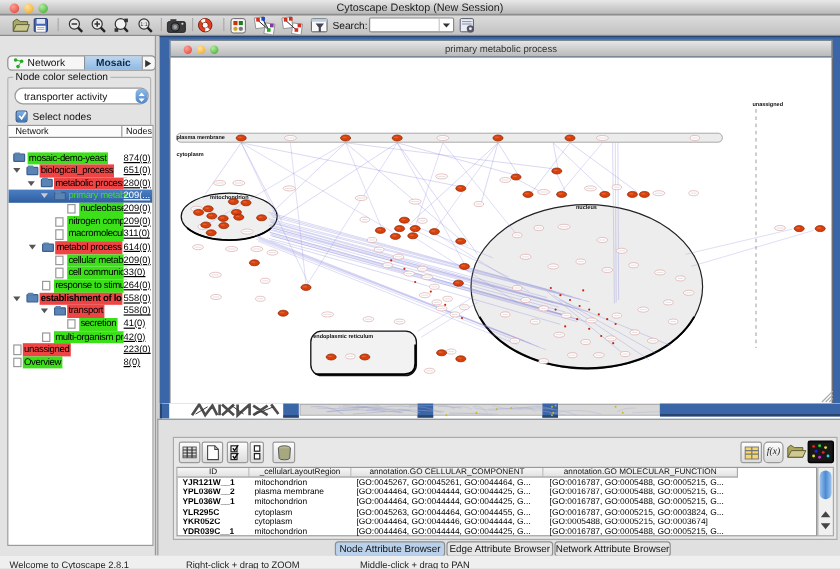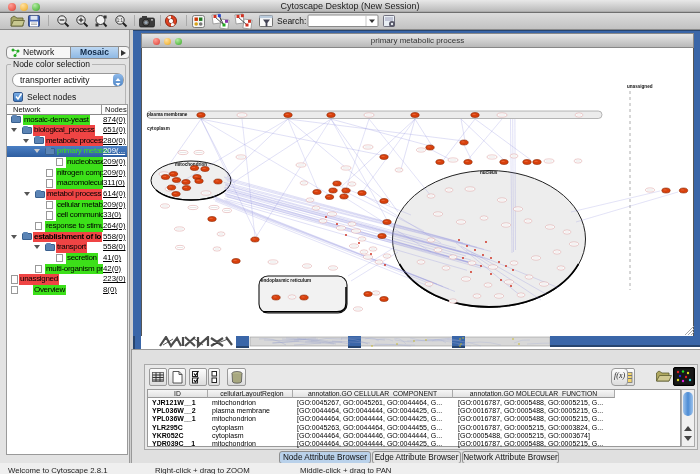--- a/index.html
+++ b/index.html
@@ -18,21 +18,21 @@
 #tabgrp{left:6px;top:16px;width:124px;height:13px;background:#f6f6f6;border:1px solid #8f8f8f;border-radius:4px;box-sizing:border-box;font-size:8.5px;}
 #tabmosaic{position:absolute;left:63px;top:0;width:47px;height:11px;background:linear-gradient(#bcd7f2,#8fb9e4);border-left:1px solid #8f8f8f;border-right:1px solid #8f8f8f;}
 #grpbox{left:6px;top:34px;width:118px;height:41px;border:1px solid #b5b5b5;border-radius:2px;}
 #grplabel{left:11px;top:29px;font-size:8.5px;color:#111;background:#e3e3e3;padding:0 2px;}
 #combo{left:12px;top:43px;width:112px;height:14px;background:#fff;border:1px solid #999;border-radius:7px;font-size:8.5px;line-height:13px;color:#111;padding-left:7px;box-sizing:border-box;}
 #combobtn{left:113px;top:44px;width:10px;height:12px;background:linear-gradient(#8db9ea,#5187c7);border-radius:4px;}
 #cbx{left:13px;top:62px;width:10px;height:10px;background:linear-gradient(#7db0e8,#3c77bd);border:1px solid #33588c;border-radius:2px;box-sizing:border-box;}
 #cbxlbl{left:27px;top:62px;font-size:8.5px;color:#111;}
 #treewrap{left:6px;top:74px;width:122px;height:351px;background:#fff;border:1px solid #9a9a9a;box-sizing:border-box;overflow:hidden;}
 #treehead{position:absolute;left:0;top:0;width:120px;height:8.5px;background:#fcfcfc;border-bottom:1px solid #888;font-size:7.5px;color:#111;}
-.trow{position:absolute;left:0;width:120px;height:10.6px;font-size:8px;white-space:nowrap;}
+.trow{position:absolute;left:0;width:120px;height:10.6px;font-size:8px;white-space:nowrap;margin-top:12px;}
 .trow .lbl{position:absolute;top:0;line-height:10.6px;padding:0 1px;color:#000;overflow:hidden;letter-spacing:-0.3px;}
 .trow .val{position:absolute;left:96px;top:0;line-height:10.6px;color:#000;font-size:7.8px;background:#fff;text-decoration:underline;}
 .gbg{background:#3ce019;}
 .rbg{background:#ef4444;}
 .arrow{position:absolute;top:3px;width:0;height:0;border-left:3.5px solid transparent;border-right:3.5px solid transparent;border-top:4.5px solid #555;}
 .folder{position:absolute;top:1.6px;width:10px;height:7px;background:#5b84b5;border:1px solid #39608f;border-radius:1px;box-sizing:border-box;}
 .folder:before{content:"";position:absolute;left:0;top:-2px;width:5px;height:2px;background:#5b84b5;border-radius:1px 1px 0 0;}
 .doc{position:absolute;top:1px;width:7px;height:8.4px;background:#fff;border:1px solid #999;box-sizing:border-box;}
 
 #netwin{left:133px;top:30px;width:567px;height:318px;}
@@ -287,21 +287,21 @@
             <span class="lbl gbg" style="left:38px;max-width:59px;">multi-organism pro</span>
             <span class="val">42(0)</span>
           </div>
       <div class="trow" style="top:169.3px;">
             <span class="doc" style="left:4px"></span>
             <span class="lbl rbg" style="left:12px;max-width:85px;">unassigned</span>
             <span class="val">223(0)</span>
           </div>
       <div class="trow" style="top:179.9px;">
             <span class="doc" style="left:4px"></span>
-            <span class="lbl gbg" style="left:26px;max-width:85px;">Overview</span>
+            <span class="lbl gbg" style="left:12px;max-width:85px;">Overview</span>
             <span class="val">8(0)</span>
           </div>
       </div>
       </div>
     </div>
 
     <div class="abs" id="netwin">
     <div id="nwframe"></div>
     <div id="nwtitle">
       <span style="position:absolute;left:11px;top:3.5px;width:7px;height:7px;border-radius:50%;background:radial-gradient(circle at 35% 30%,#ff9d95,#ec6559 60%,#c63b30);"></span>
@@ -780,21 +780,21 @@
         </svg>
       </div>
     <div class="dbtn" style="left:485px;top:18px;width:18px;height:18px;">
         <svg width="16" height="16" style="position:absolute;left:0.5px;top:0.5px">
           <rect x="2" y="2.5" width="11" height="10" fill="#f5d76e" stroke="#777" stroke-width="0.8"></rect>
           <line x1="2" y1="5.5" x2="13" y2="5.5" stroke="#777"></line>
           <line x1="2" y1="8.5" x2="13" y2="8.5" stroke="#777"></line>
           <line x1="7.5" y1="2.5" x2="7.5" y2="12.5" stroke="#777"></line>
         </svg>
       </div>
-    <div class="dbtn" style="left:479px;top:18px;width:17px;height:18px;border-radius:4px;">
+    <div class="dbtn" style="left:504px;top:18px;width:17px;height:18px;border-radius:4px;">
         <span style="position:absolute;left:2px;top:2px;font-size:8px;font-style:italic;font-family:'Liberation Serif',serif;color:#222">f(x)</span>
       </div>
     <div class="dbtn" style="left:523px;top:18px;width:18px;height:18px;border:none;background:none;"><svg width="18" height="16">
           <path d="M1.5 5 L4 3 L7 5 L14 5 L14 13 L1.5 13 Z" fill="#b0a860" stroke="#5c5c2e" stroke-width="0.8"></path>
           <path d="M1.5 13 L4.5 7.5 L16.5 7.5 L14 13 Z" fill="#d0c890" stroke="#5c5c2e" stroke-width="0.8"></path>
         </svg></div>
     <div class="dbtn" style="left:541px;top:17px;width:22px;height:19px;background:#111;border:1px solid #000;"><svg width="20" height="17">
           <rect x="1" y="1" width="18" height="15" fill="#181818"></rect>
           <circle cx="4" cy="4" r="1.2" fill="#d22"></circle>
           <circle cx="9" cy="3.5" r="1.2" fill="#2d2"></circle>

